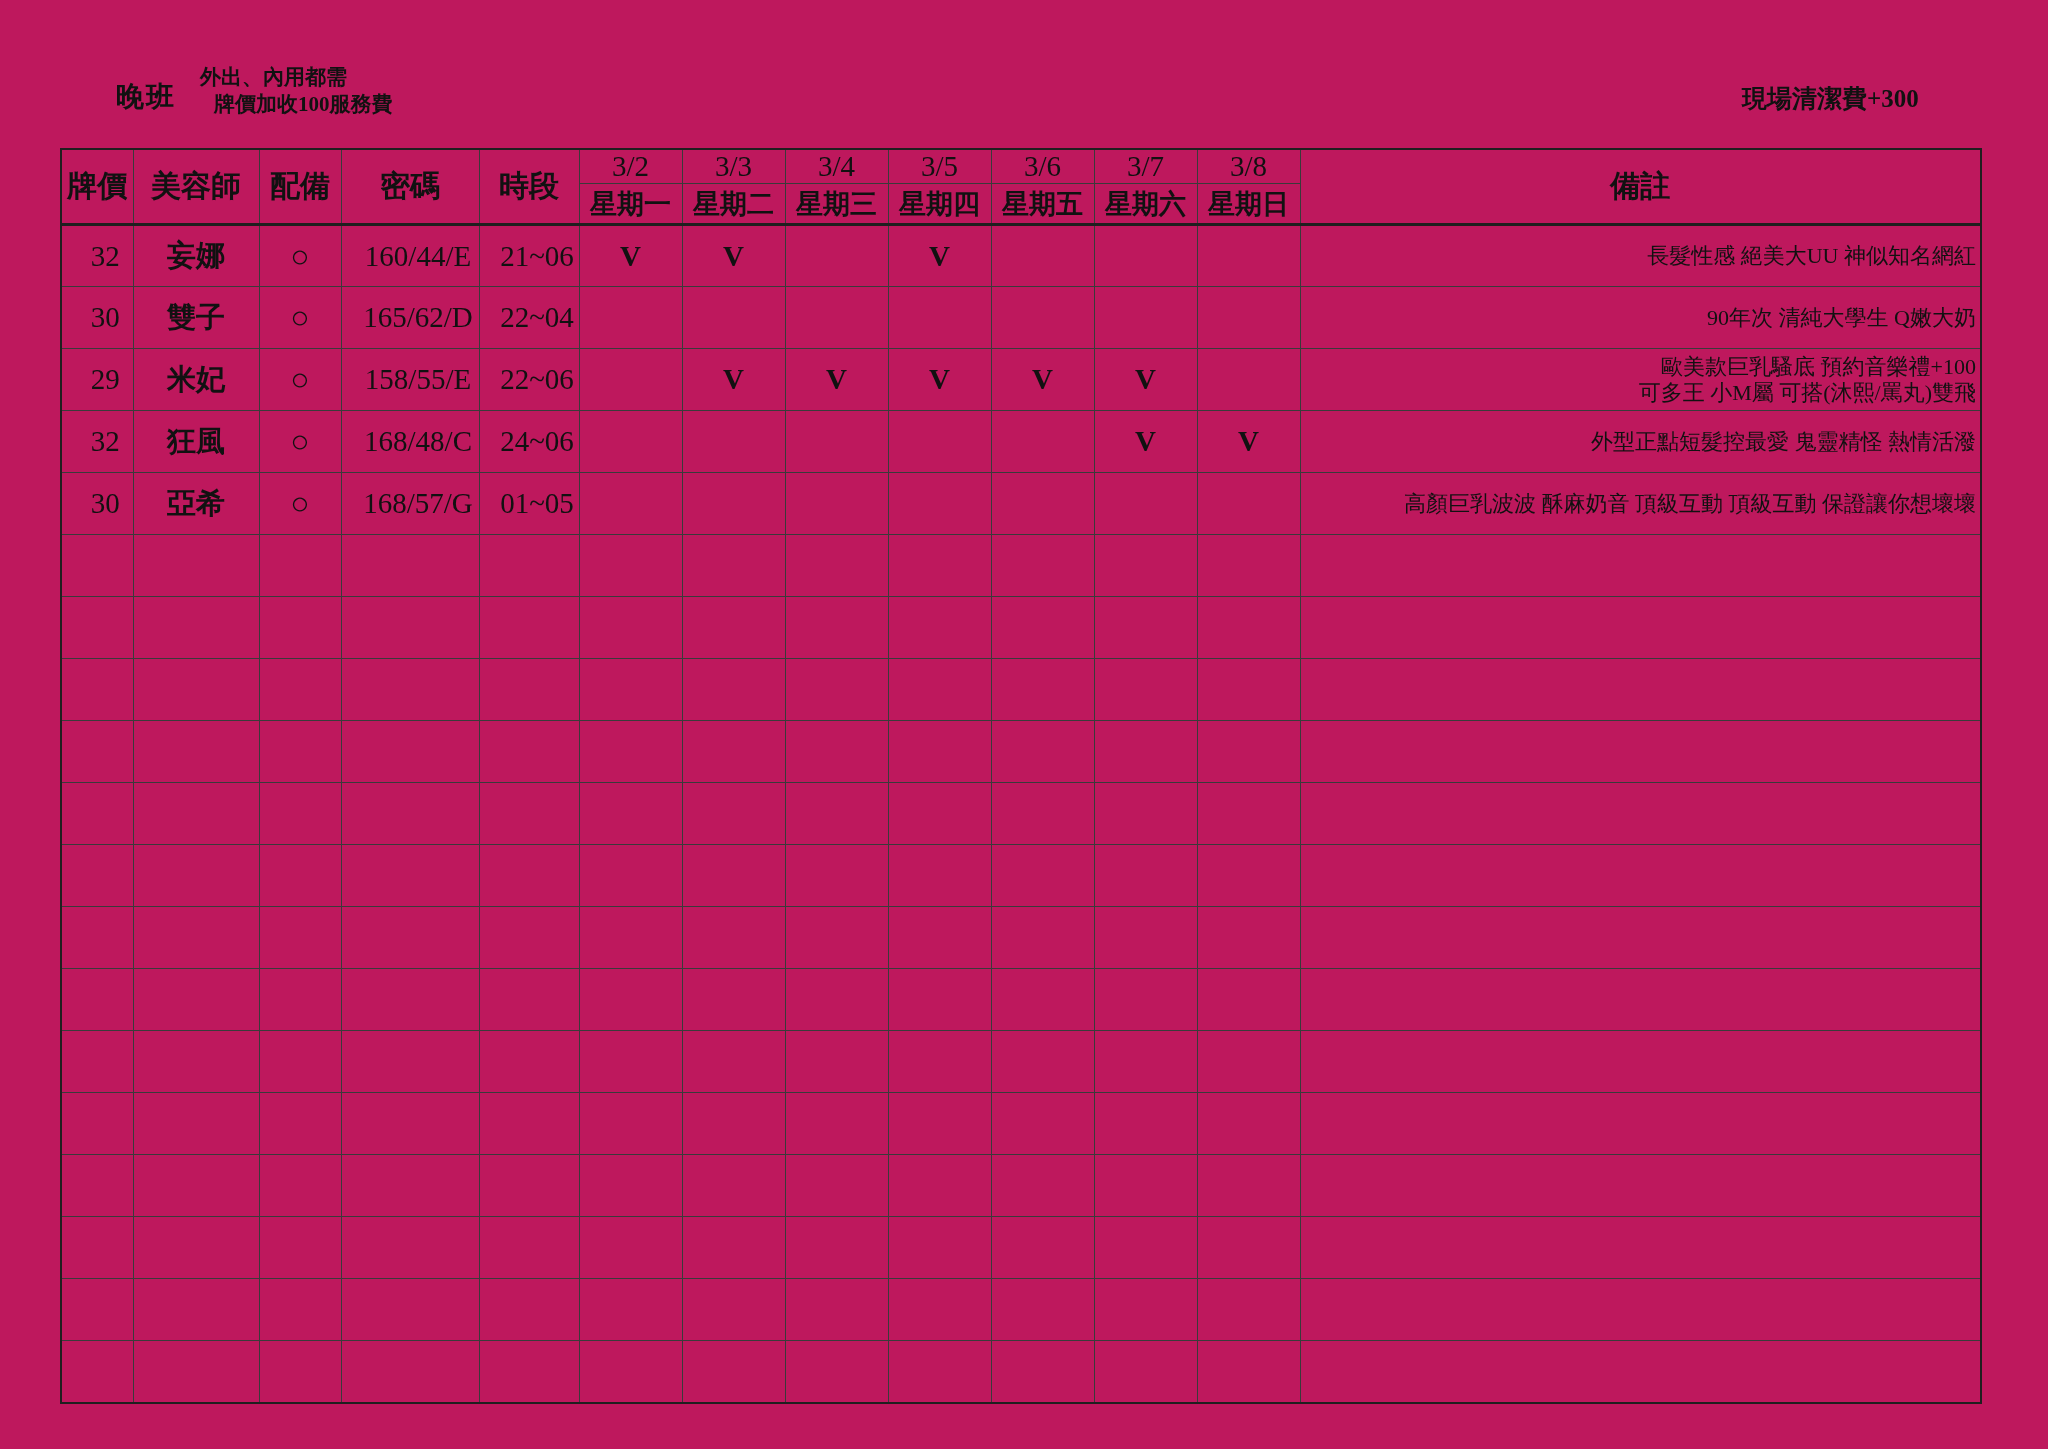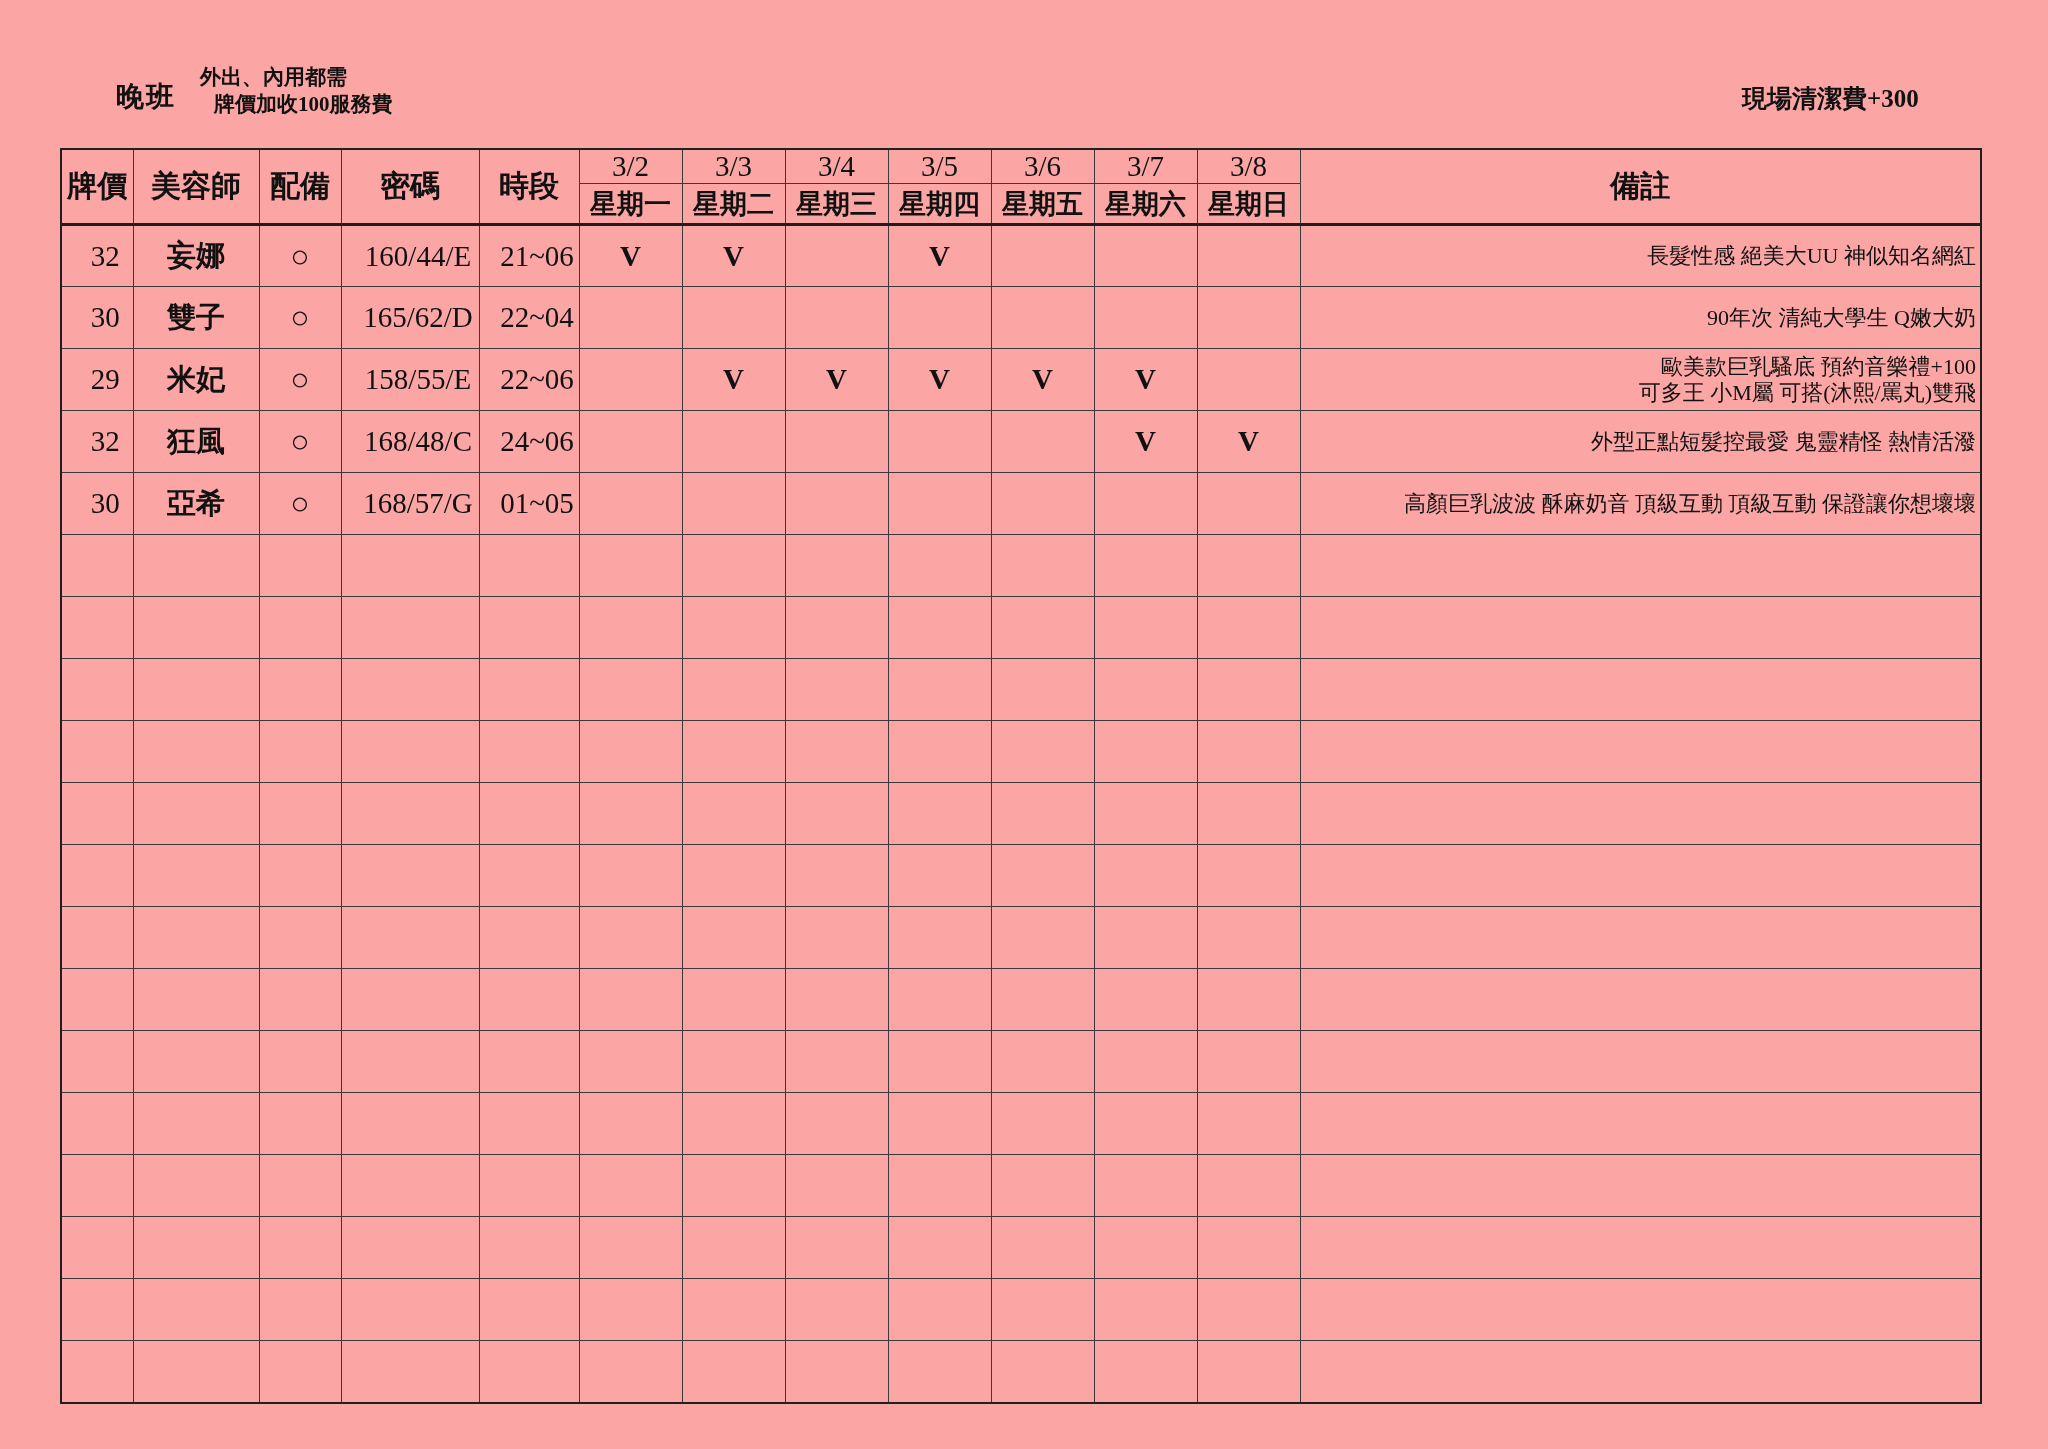--- a/index.html
+++ b/index.html
@@ -1,16 +1,16 @@
 <!DOCTYPE html>
 <html><head>
 <meta charset="utf-8">
 <style>
   html,body{margin:0;padding:0;background:#ffffff;}
-  .page{position:relative;width:2048px;height:1449px;background:#fca5a5;
+  .page{position:relative;width:2048px;height:1449px;background:#be185d;
         font-family:"Liberation Serif","DejaVu Serif",serif;color:#111;overflow:hidden;}
 
   
   .shift{position:absolute;left:116px;top:78px;font-size:28px;font-weight:bold;letter-spacing:2px;}
   .note-left{position:absolute;left:200px;top:64px;font-size:21px;font-weight:bold;line-height:27px;}
   .note-left .l2{margin-left:14px;}
   .title{position:absolute;left:714px;top:60px;margin:0;font-size:42px;font-weight:bold;letter-spacing:-1px;white-space:nowrap;}
   .note-right{position:absolute;left:1464px;top:64px;font-size:21px;font-weight:bold;line-height:27px;}
   .note-right .l2{margin-left:80px;}
   .note-far{position:absolute;left:1742px;top:82px;font-size:25px;font-weight:bold;}

